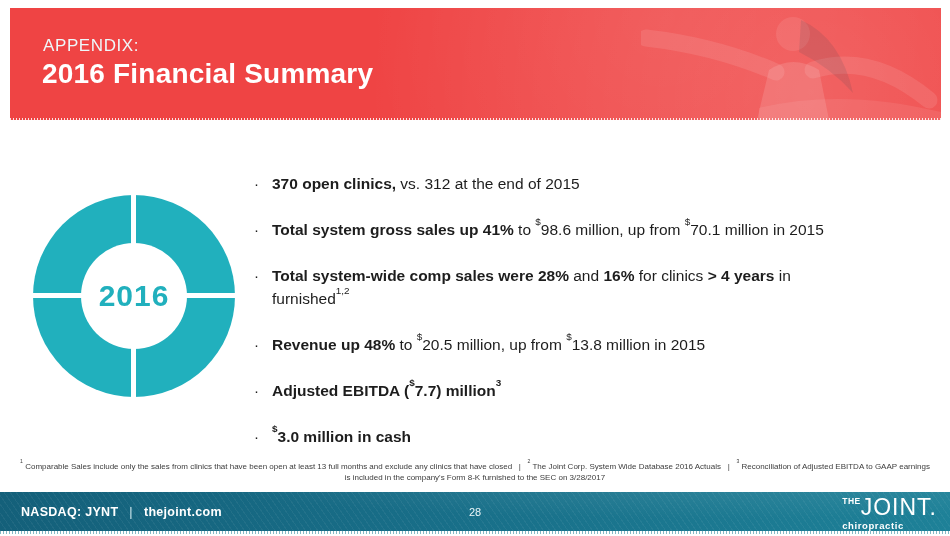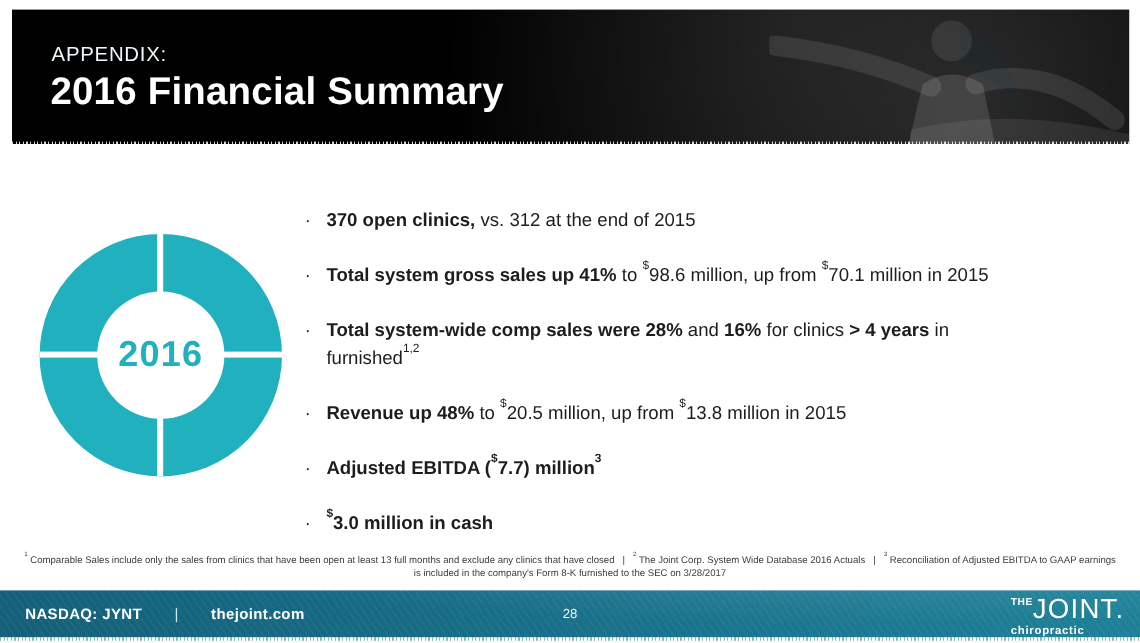--- a/index.html
+++ b/index.html
@@ -4,38 +4,38 @@
 <style>
   html,body{margin:0;padding:0;background:#e9e9e9;}
   .slide{
     position:relative;width:950px;height:536px;background:#ffffff;
     font-family:"Liberation Sans","DejaVu Sans",sans-serif;overflow:hidden;
     margin:0 auto;
   }
   
   .band{
     position:absolute;left:10px;right:9px;top:8px;height:112px;
-    background:#000000;overflow:hidden;
+    background:#ef4444;overflow:hidden;
   }
   .band::before{
     content:"";position:absolute;inset:0;
     background:radial-gradient(circle at 86% 75%, rgba(255,255,255,0.14), rgba(255,255,255,0) 55%),
                radial-gradient(circle at 70% 10%, rgba(255,255,255,0.06), rgba(255,255,255,0) 45%);
   }
   .band::after{ 
     content:"";position:absolute;left:0;right:0;bottom:0;height:2px;
     background-image:repeating-linear-gradient(90deg, rgba(255,255,255,0.85) 0 1px, rgba(255,255,255,0) 1px 3px);
   }
   .band-silhouette{position:absolute;right:0;top:0;height:112px;width:300px;}
   .kicker{
     position:absolute;left:33px;top:28px;color:#eef8fa;font-size:17px;
     letter-spacing:0.6px;font-weight:400;
   }
   .band-title{
-    position:absolute;left:32px;top:50px;color:#ffffff;font-size:32px;
+    position:absolute;left:32px;top:50px;color:#ffffff;font-size:28px;
     font-weight:700;letter-spacing:0.2px;
   }
   
   .donut{position:absolute;left:33px;top:195px;width:202px;height:202px;}
   .donut-ring{position:absolute;inset:0;border-radius:50%;background:#21b0bd;}
   .donut-gap-v{position:absolute;left:98px;top:0;width:5px;height:202px;background:#ffffff;}
   .donut-gap-h{position:absolute;top:98px;left:0;height:5px;width:202px;background:#ffffff;}
   .donut-hole{position:absolute;left:48px;top:48px;width:106px;height:106px;border-radius:50%;background:#ffffff;}
   .donut-label{
     position:absolute;inset:0;display:flex;align-items:center;justify-content:center;
@@ -68,21 +68,21 @@
       radial-gradient(ellipse at 75% -40%, rgba(255,255,255,0.10), rgba(255,255,255,0) 55%),
       linear-gradient(90deg,#14607a 0%, #186e88 45%, #1e8198 100%);
     color:#ffffff;
   }
   .footer-dots{
     position:absolute;left:0;right:0;top:531px;height:3px;
     background-image:repeating-linear-gradient(90deg, rgba(30,129,152,0.55) 0 1px, rgba(255,255,255,0) 1px 3px);
   }
   .footer-left{
     position:absolute;left:21px;top:0;height:39px;display:flex;align-items:center;
-    font-size:12.5px;font-weight:700;letter-spacing:0.3px;gap:16px;
+    font-size:12.5px;font-weight:700;letter-spacing:0.3px;
   }
   .footer-sep{margin:0 11px;font-weight:400;color:#cfe8ee;}
   .page-num{
     position:absolute;left:0;right:0;top:0;height:39px;display:flex;align-items:center;justify-content:center;
     font-size:11px;color:#eaf5f8;font-weight:400;
   }
   .logo{position:absolute;right:13px;top:4px;text-align:left;line-height:1;}
   .logo-row{display:flex;align-items:flex-start;justify-content:flex-end;}
   .logo-the{font-size:8.5px;font-weight:700;letter-spacing:0.5px;margin-top:1px;}
   .logo-joint{font-size:23px;font-weight:400;letter-spacing:1px;font-stretch:condensed;}

